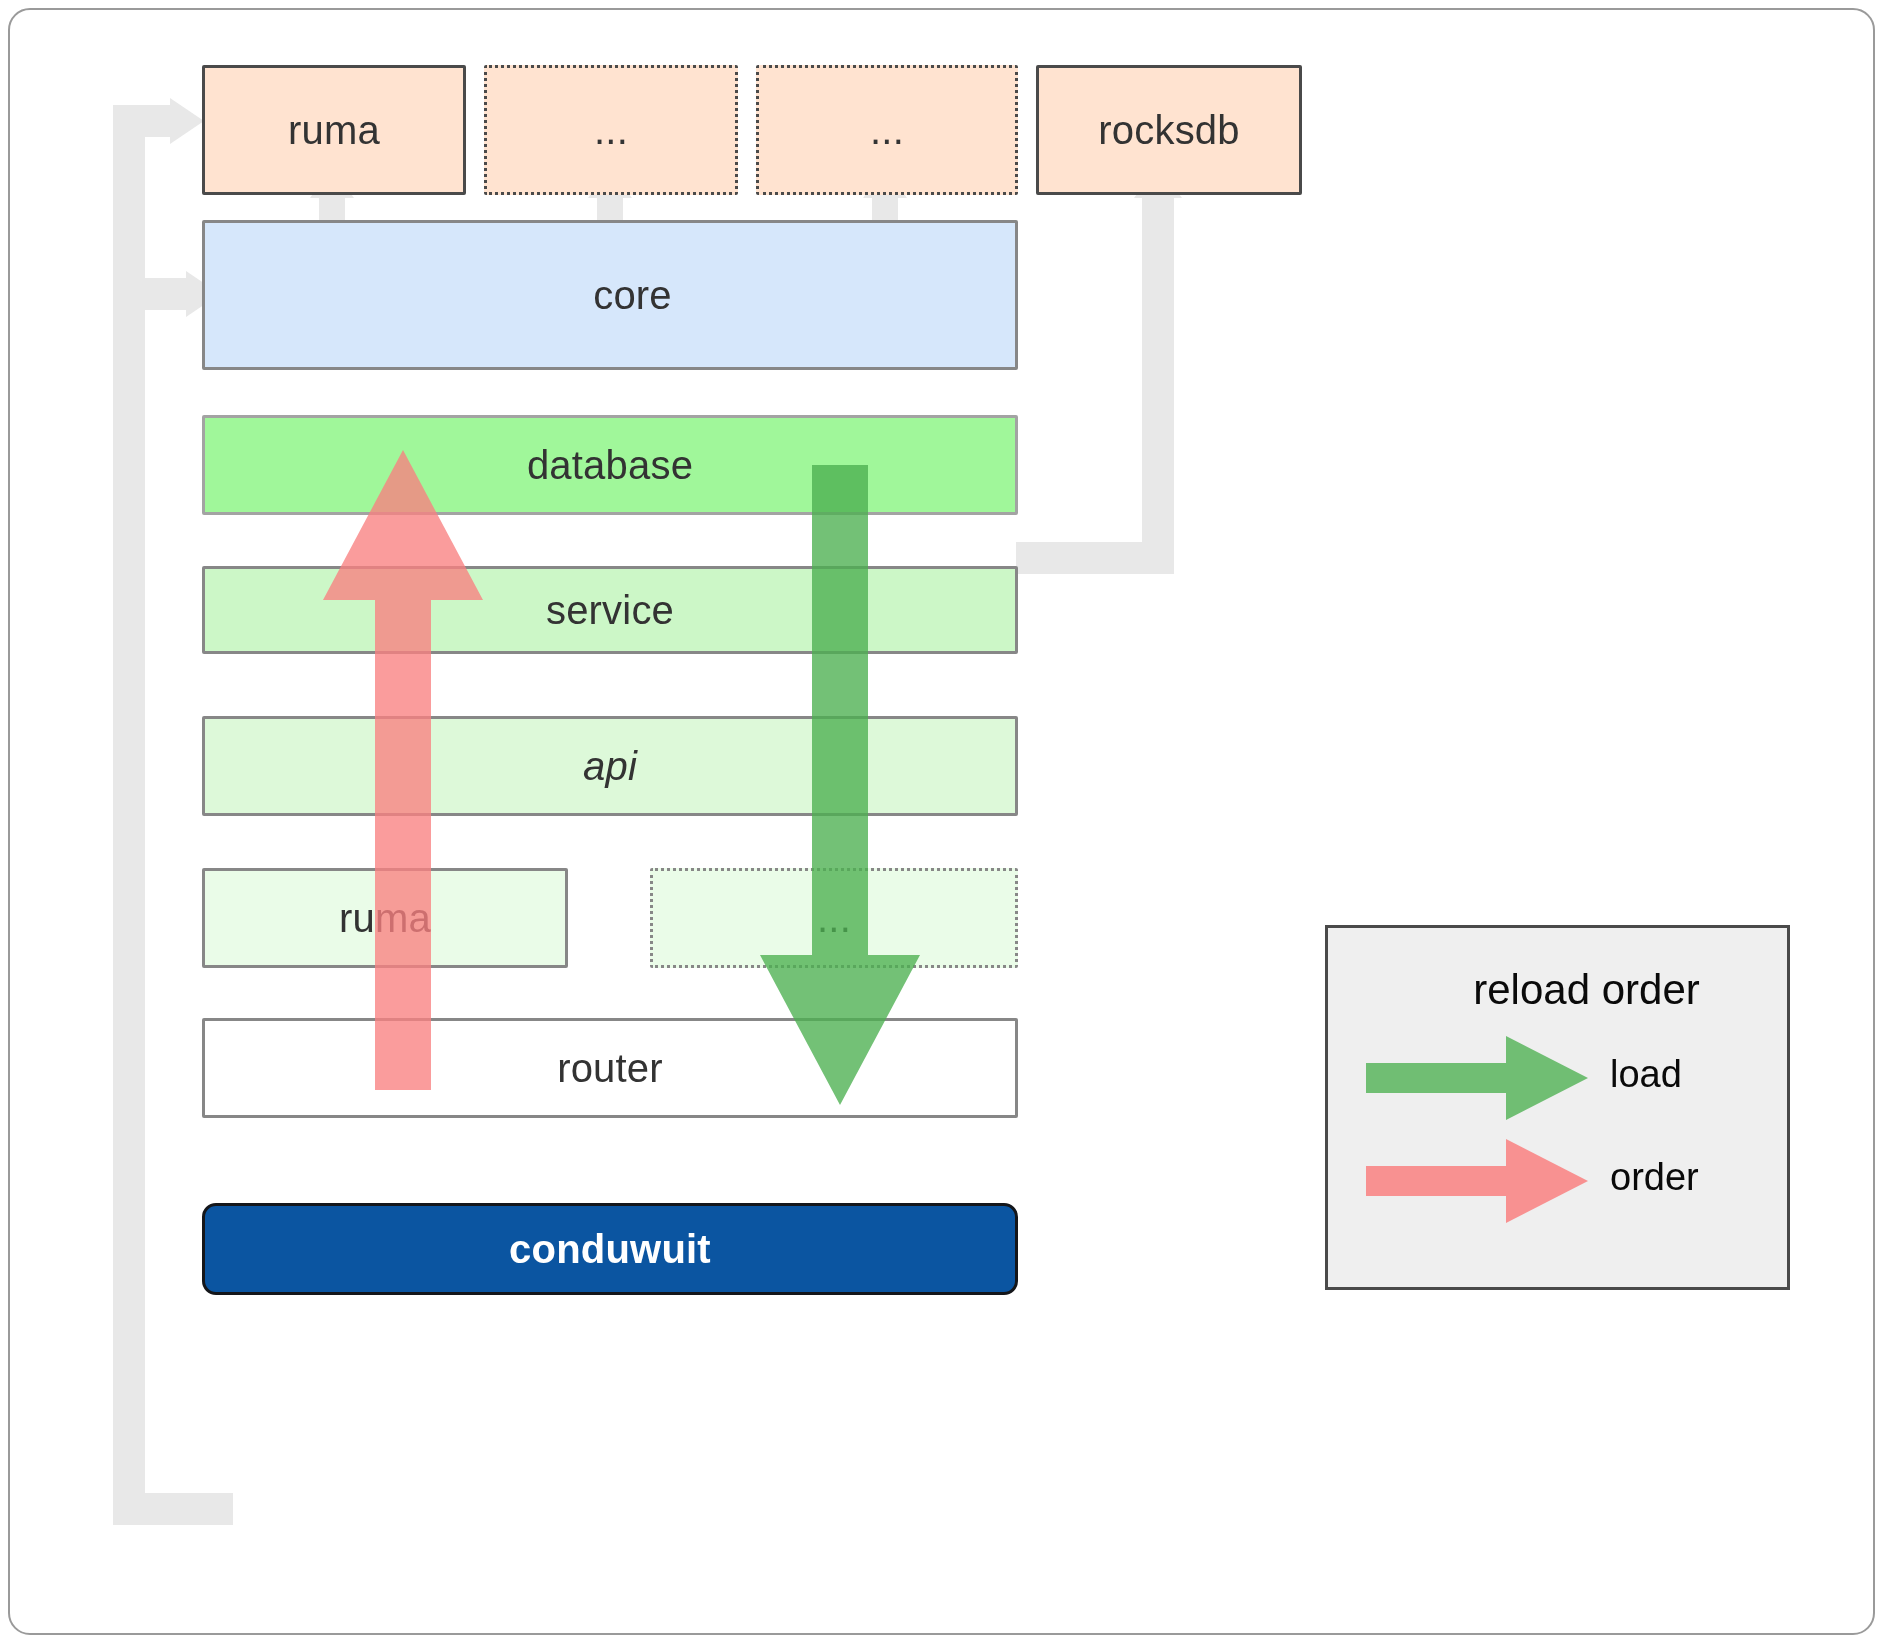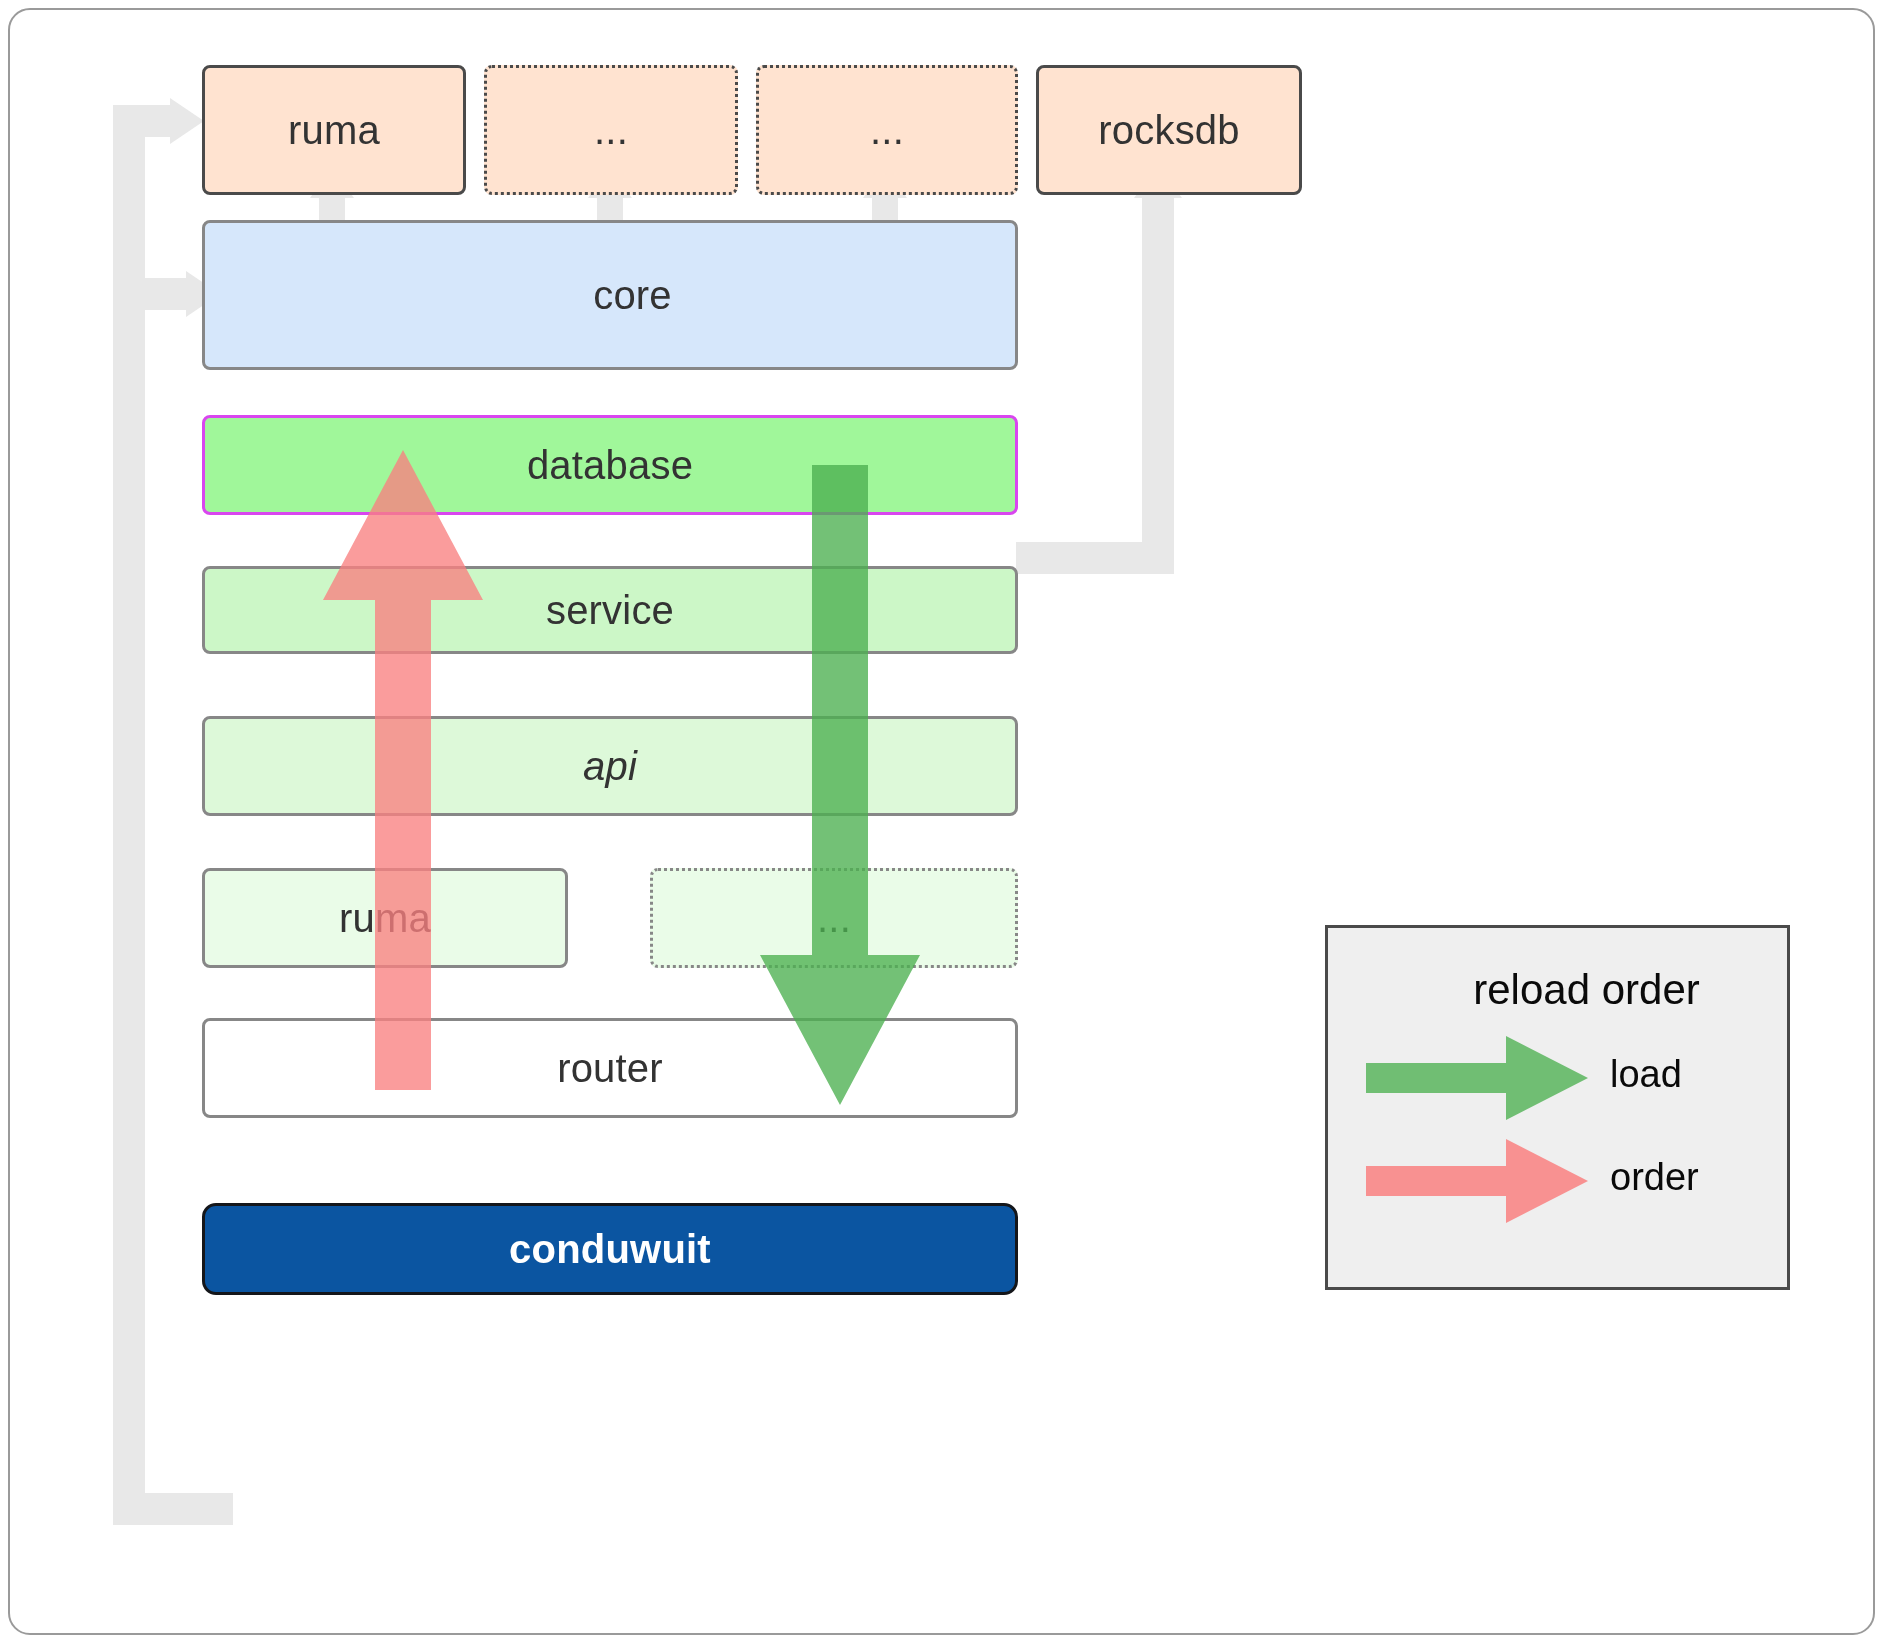--- a/index.html
+++ b/index.html
@@ -4,31 +4,31 @@
 <style>
   html,body{margin:0;padding:0;background:#ffffff;}
   body{font-family:"Liberation Sans", sans-serif;}
   #page{position:relative;width:1883px;height:1643px;background:#ffffff;overflow:hidden;}
 
   
   #frame{position:absolute;left:8px;top:8px;width:1867px;height:1627px;
          border:2px solid #9a9a9a;border-radius:22px;background:#fff;box-sizing:border-box;}
 
   .node{position:absolute;box-sizing:border-box;display:flex;align-items:center;
-        justify-content:center;border-radius:8px;}
+        justify-content:center;border-radius:2px;}
   .node .lbl{font-size:40px;color:#333333;letter-spacing:.2px;}
 
   
   .dep{height:130px;background:#ffe3d0;border:3px solid #4a4a4a;}
   .dep.dotted{border:3px dotted #4a4a4a;}
 
   
   .core{background:#d6e7fb;border:3px solid #878787;}
   
-  .g1{background:#a0f79a;border:3px solid #d946ef;}
+  .g1{background:#a0f79a;border:3px solid #a3a3a3;}
   .g2{background:#ccf7c7;border:3px solid #878787;}
   .g3{background:#ddf9d9;border:3px solid #878787;font-style:italic;}
   .g4{background:#eafce8;border:3px solid #878787;}
   .g4.dotted{border:3px dotted #878787;}
   .plain{background:#ffffff;border:3px solid #878787;}
   .root{background:#0b55a1;border:3px solid #14161a;}
   .root .lbl{color:#ffffff;font-weight:bold;}
 
   
   .gl{position:absolute;background:#e8e8e8;}

